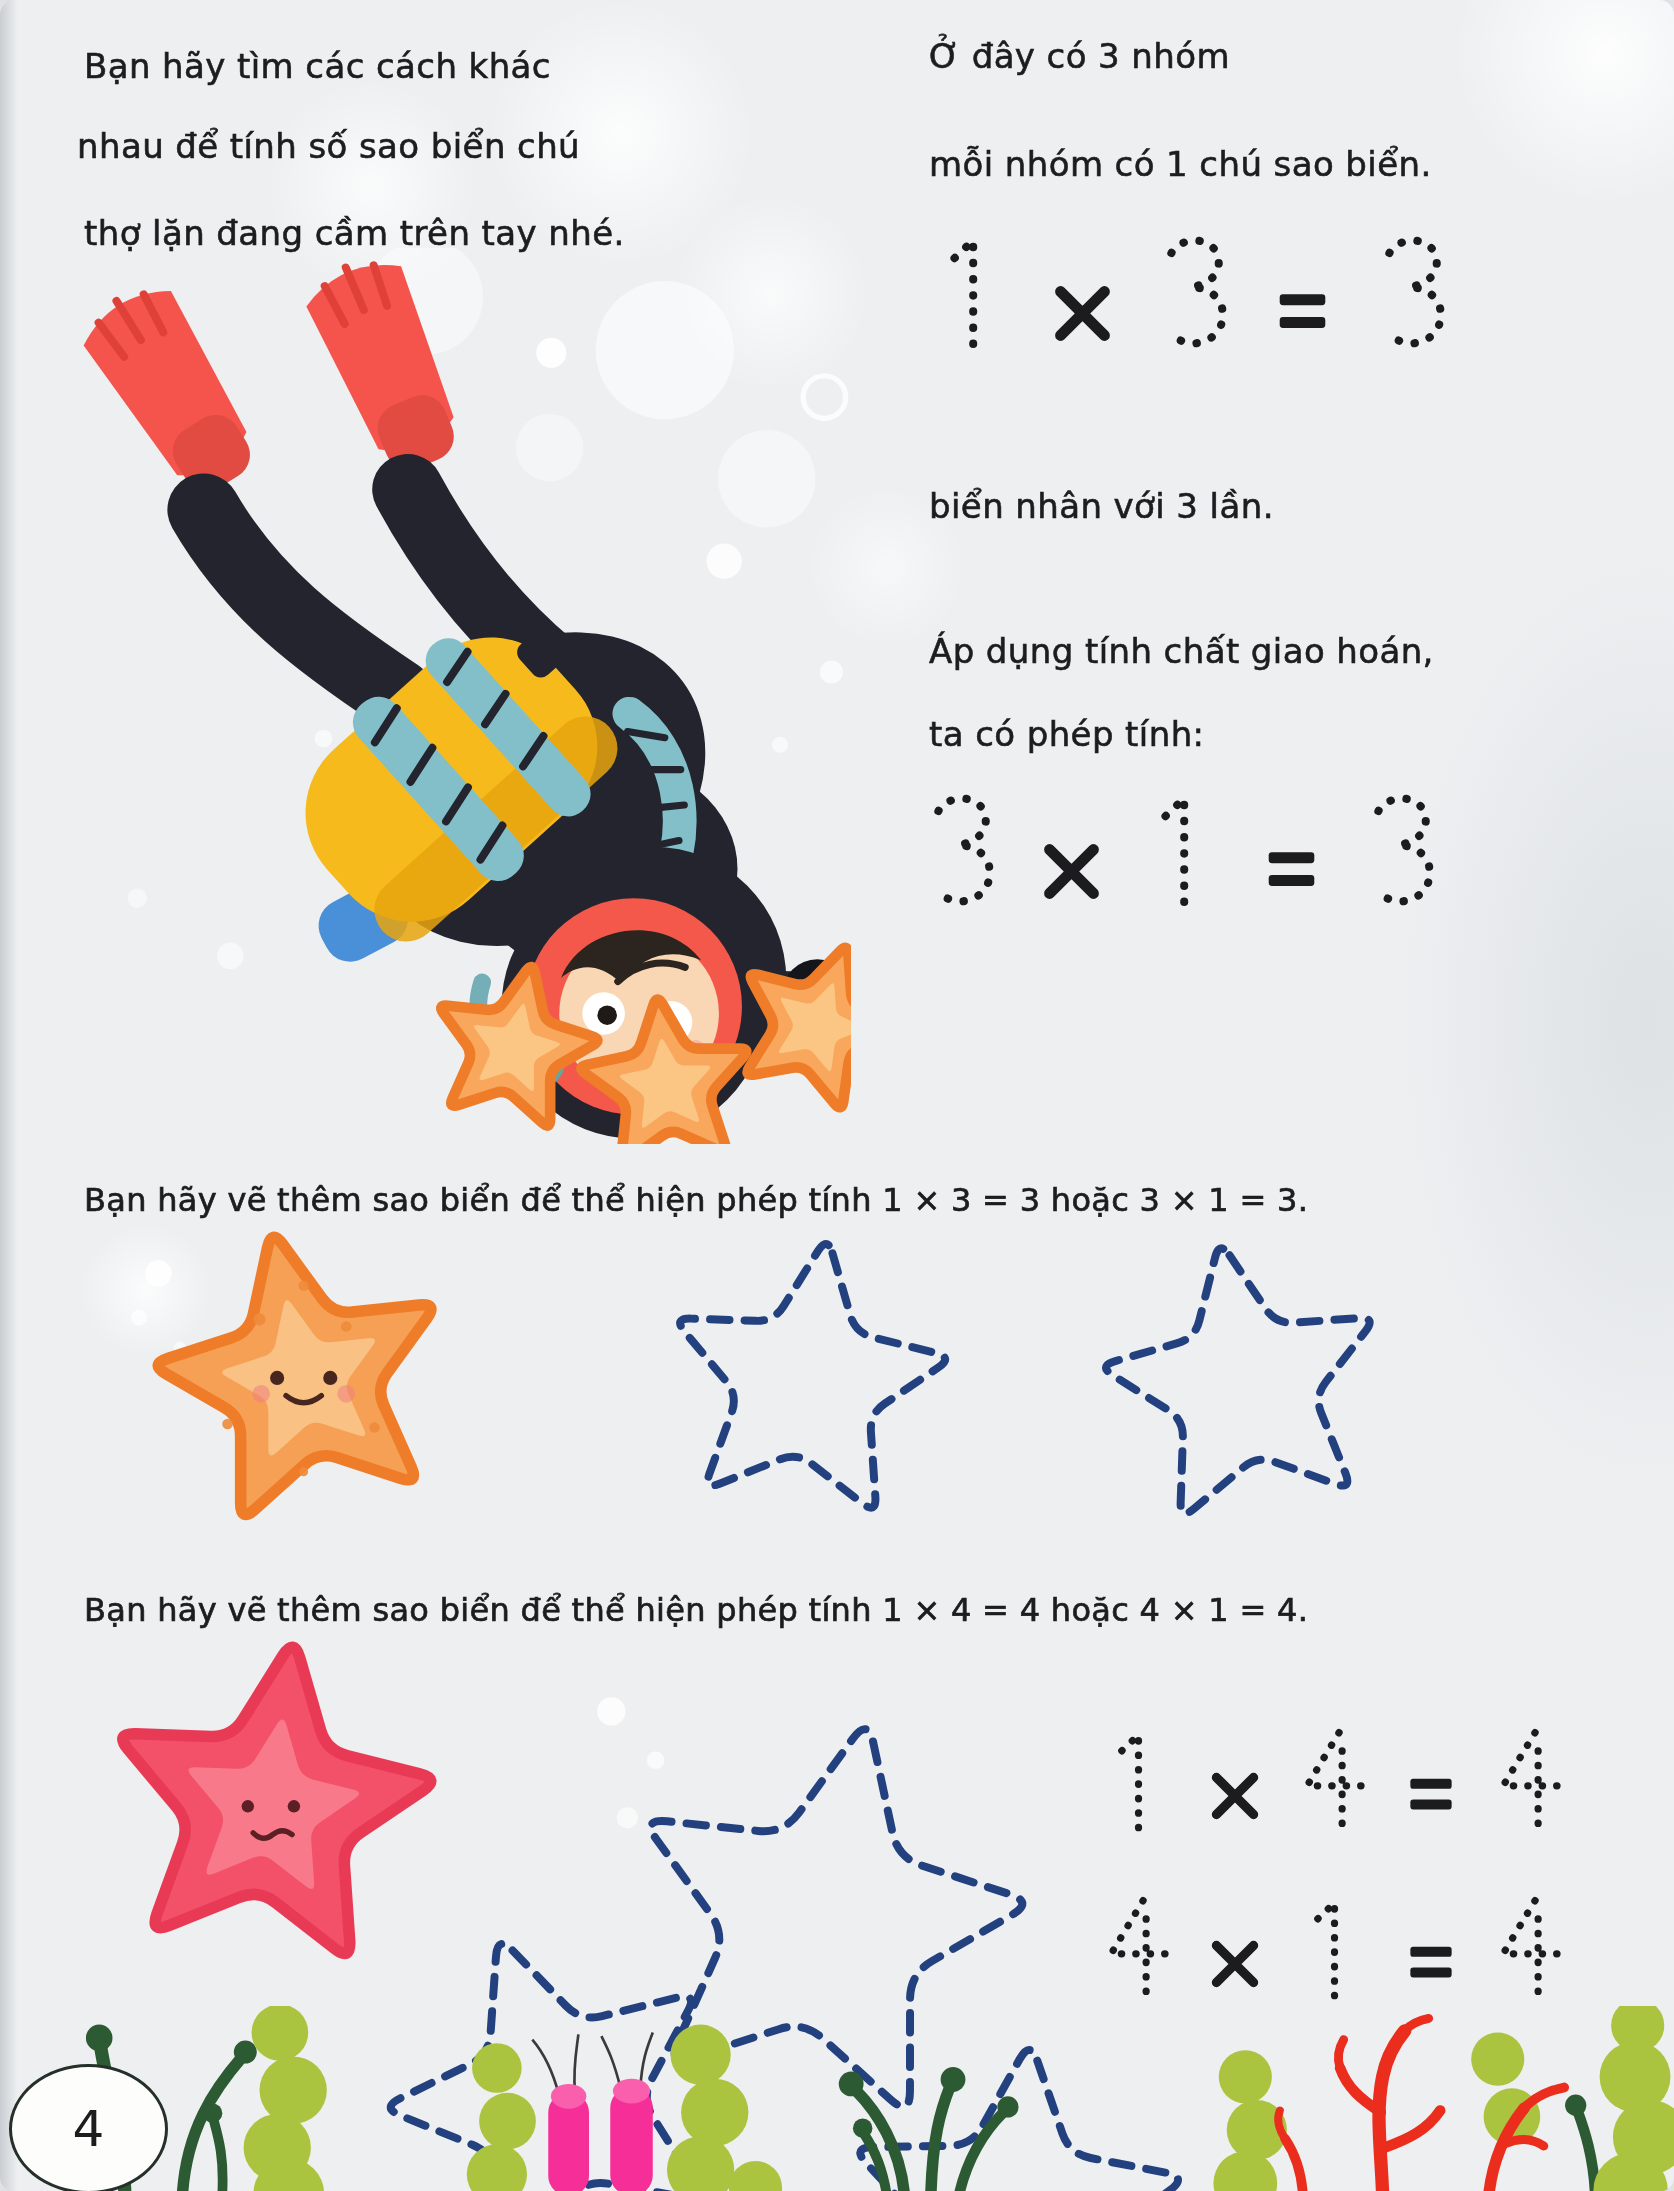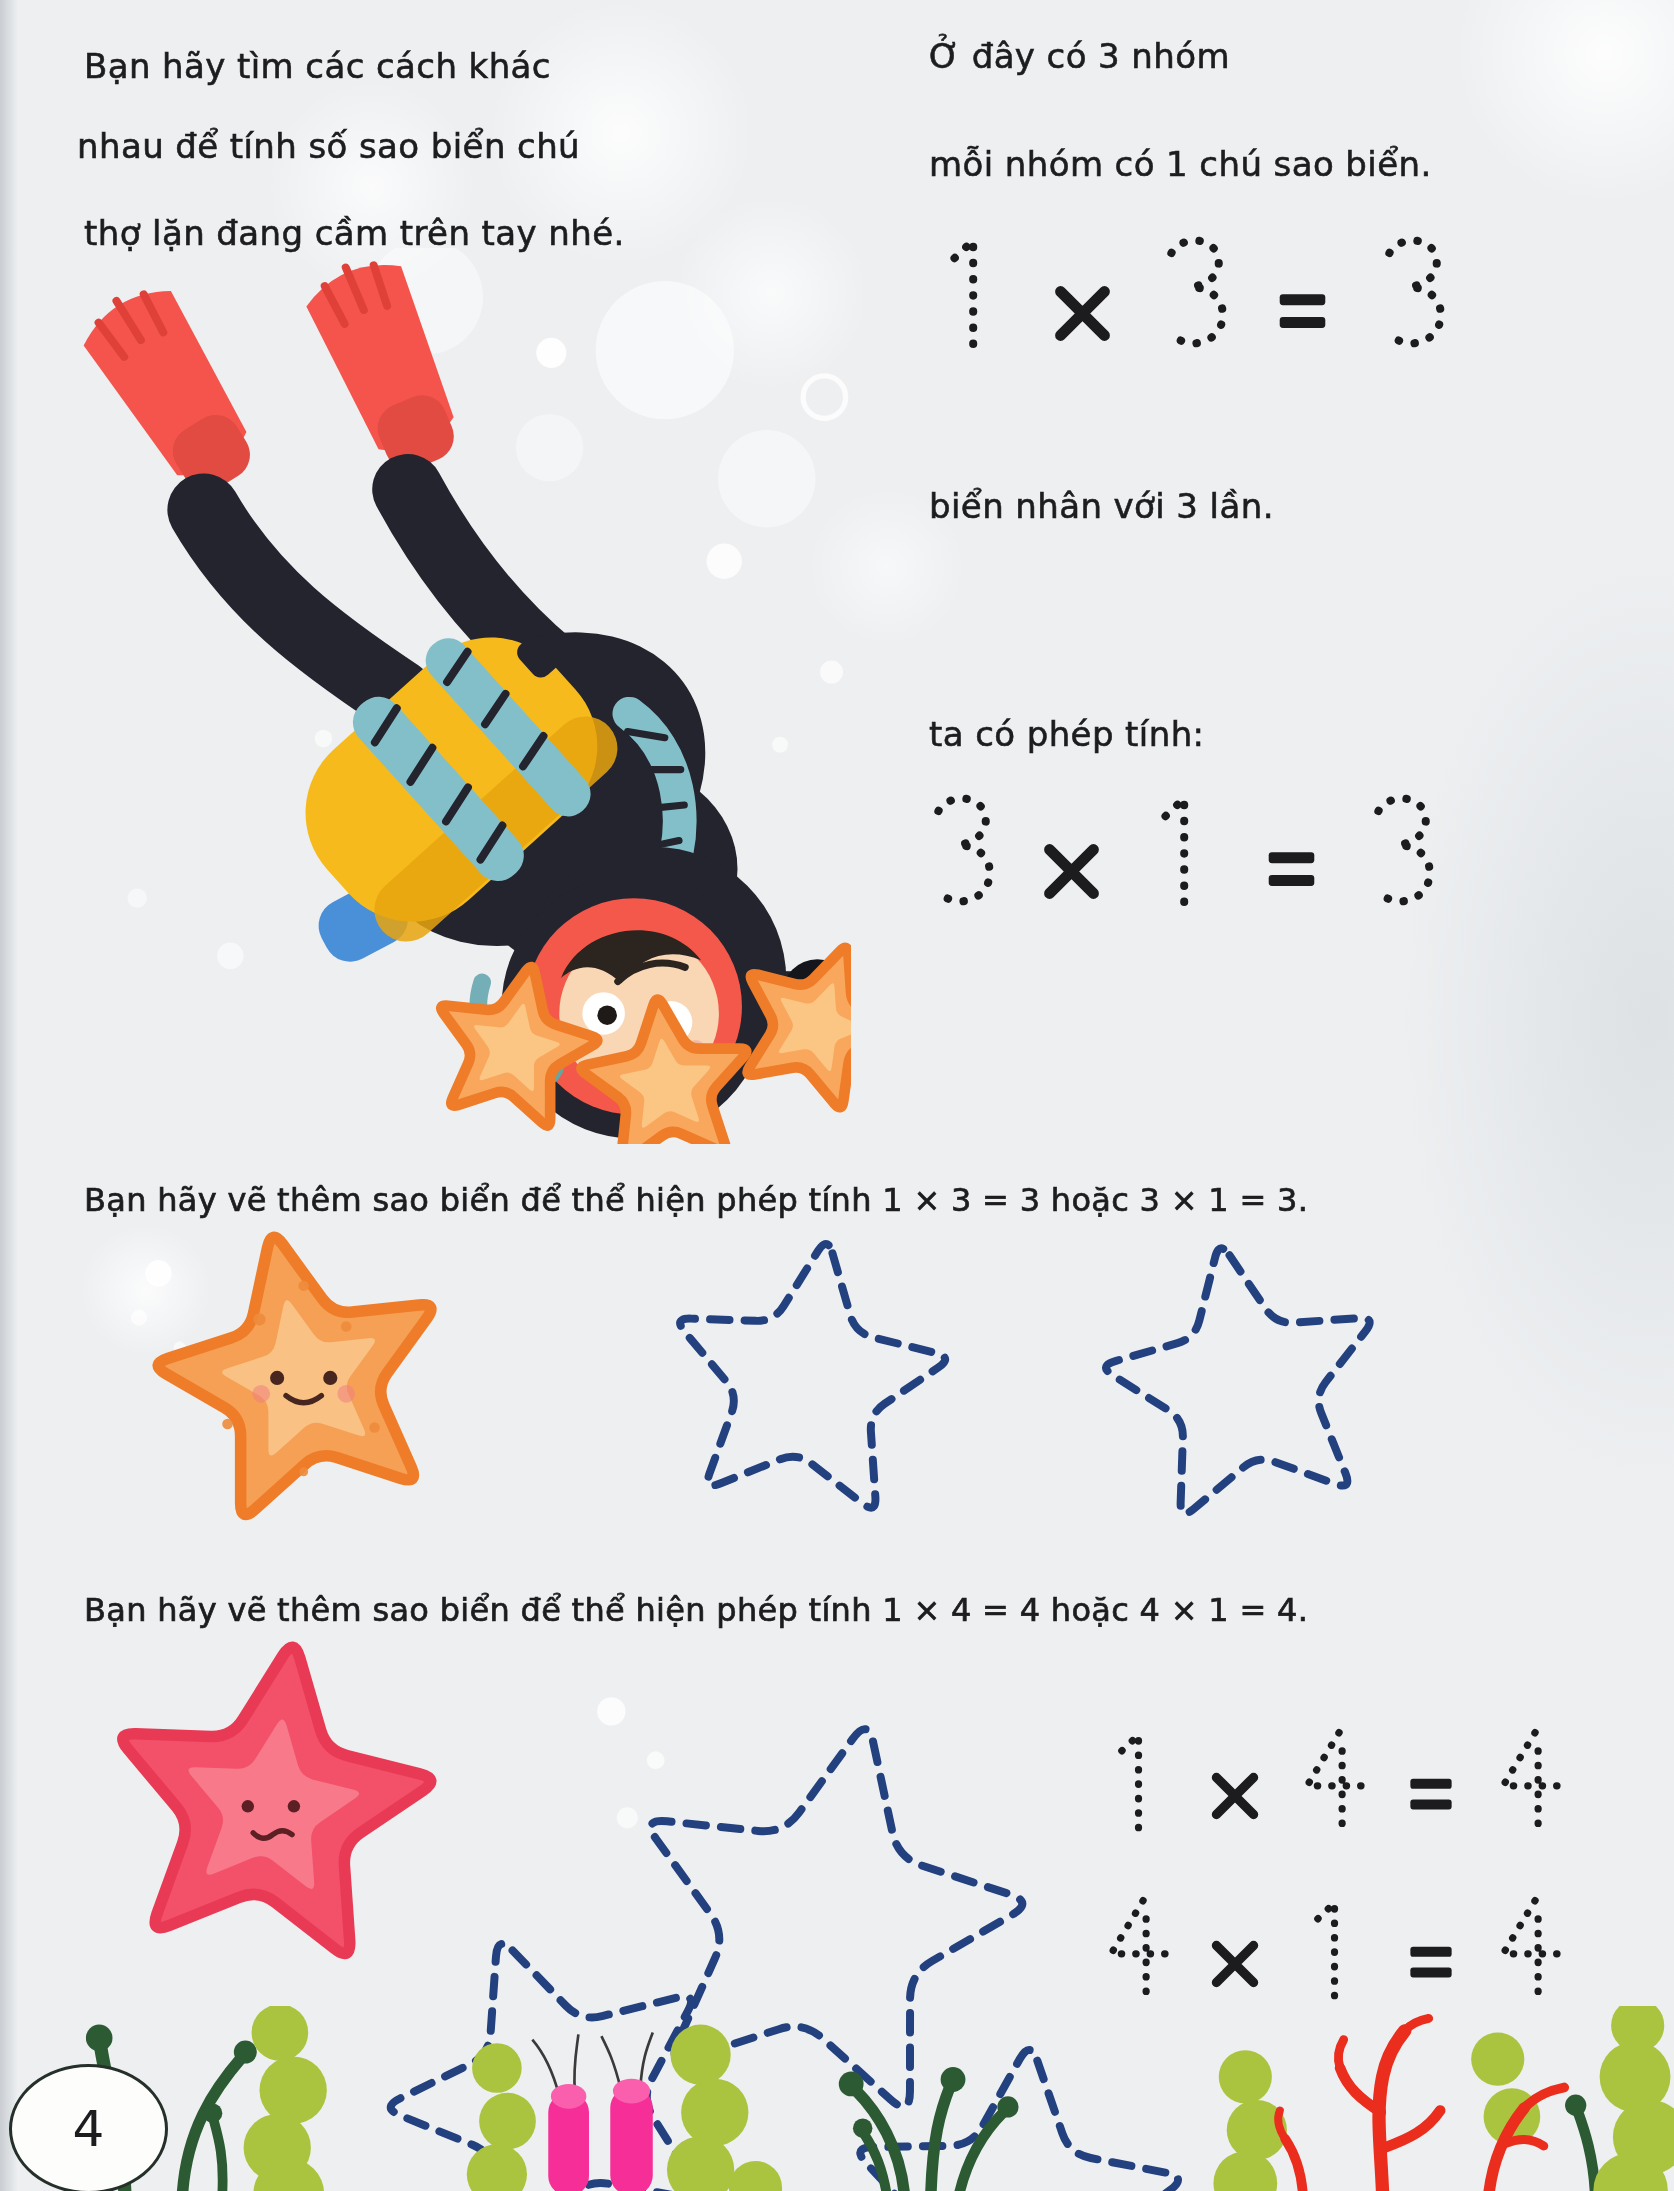--- a/index.html
+++ b/index.html
@@ -1,18 +1,18 @@
 <!DOCTYPE html>
 <html style="font-size:14px"><head>
 <meta charset="utf-8">
 <style>
   html,body{margin:0;padding:0;background:#dfe1e4;}
   .page{
     position:relative;width:1674px;height:2192px;background:#edeff1;overflow:hidden;
-    font-family:"DejaVu Sans","Liberation Sans",sans-serif;color:#1d1d1f;
+    font-family:"DejaVu Sans","Liberation Sans",sans-serif;color:#1d1d1f;border-radius:15px;
   }
   .texture{
     position:absolute;inset:0;pointer-events:none;
     background:
       radial-gradient(circle at 372px 186px, rgba(255,255,255,.75), rgba(255,255,255,0) 106px),
       radial-gradient(circle at 621px 133px, rgba(255,255,255,.85), rgba(255,255,255,0) 133px),
       radial-gradient(circle at 771px 293px, rgba(255,255,255,.7), rgba(255,255,255,0) 98px),
       radial-gradient(circle at 887px 567px, rgba(255,255,255,.55), rgba(255,255,255,0) 80px),
       radial-gradient(circle at 1605px 53px, rgba(255,255,255,.9), rgba(255,255,255,0) 151px),
       radial-gradient(circle at 146px 1290px, rgba(255,255,255,.8), rgba(255,255,255,0) 66px),
@@ -68,20 +68,21 @@
         <rect x="6" y="4" width="58" height="14" rx="4" fill="#1c1c1e"></rect>
         <rect x="6" y="33" width="58" height="14" rx="4" fill="#1c1c1e"></rect>
       </svg>
       <svg viewBox="0 0 100 150" width="85" height="128" style="position: static;">
         <path d="M24,28 C34,9 70,7 78,30 C86,54 64,66 47,68 C68,68 88,82 84,107 C78,137 37,144 22,119" fill="none" stroke="#1c1c1e" stroke-width="9.5" stroke-linecap="round" stroke-dasharray="0.5 18.5"></path>
       </svg>
     </div>
 
   <div class="tline" style="left:929px;top:486px">biển nhân với 3 lần.</div>
 
+  <div class="tline" style="left:929px;top:631px">Áp dụng tính chất giao hoán,</div>
   <div class="tline" style="left:929px;top:714px">ta có phép tính:</div>
 
   <div class="dotted-eq" id="eq2" style="left:918px;top:787px">
       <svg viewBox="0 0 100 150" width="85" height="128" style="position: static;">
         <path d="M24,28 C34,9 70,7 78,30 C86,54 64,66 47,68 C68,68 88,82 84,107 C78,137 37,144 22,119" fill="none" stroke="#1c1c1e" stroke-width="9.5" stroke-linecap="round" stroke-dasharray="0.5 18.5"></path>
       </svg>
       <svg viewBox="0 0 70 70" width="59" height="59" class="op-x" style="position: static;">
         <path d="M9,9 L61,61 M61,9 L9,61" stroke="#1c1c1e" stroke-width="13" stroke-linecap="round" fill="none"></path>
       </svg>
       <svg viewBox="0 0 100 150" width="85" height="128" style="position: static;">

